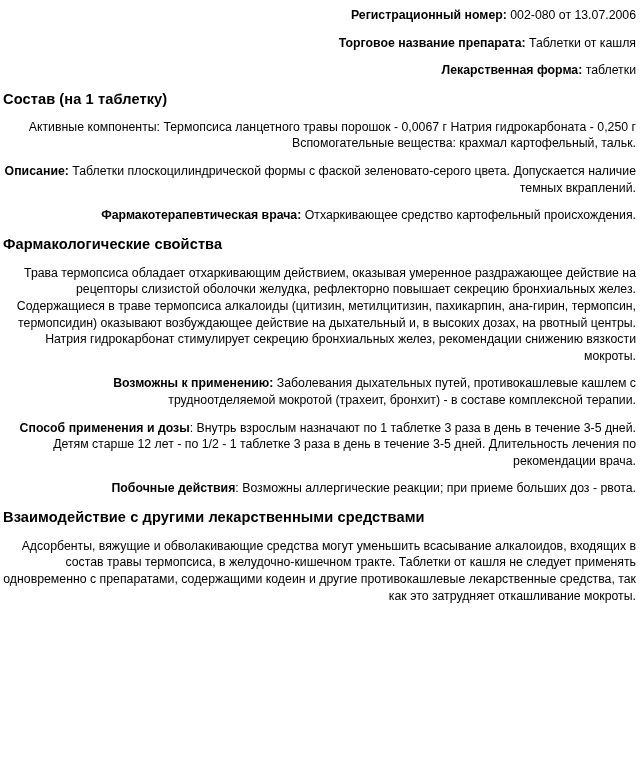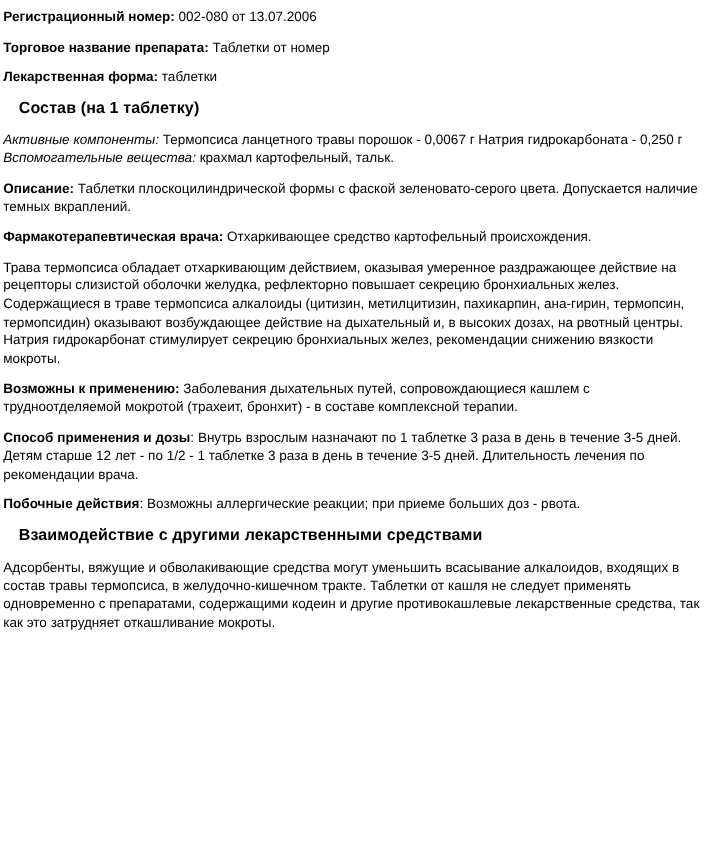--- a/index.html
+++ b/index.html
@@ -19,37 +19,36 @@
   .page {
     padding: 7px 4px 0 3px;
     box-sizing: border-box;
     width: 640px;
   }
   
   .para {
     font-size: 12.3px;
     line-height: 16.6px;
     margin: 0 0 11px 0;
-    text-align: left;
+    text-align: right;
   }
   .para.run {
     margin-bottom: 0;
   }
   .lbl {
     font-weight: bold;
   }
   .lbl-italic {
-    font-style: italic;
   }
   
   .heading {
     font-size: 14.6px;
     font-weight: bold;
     line-height: 18px;
-    margin: 0 0 12px 14px;
+    margin: 0 0 12px 0;
     letter-spacing: 0.1px;
   }
   .heading.h-composition {
     margin-top: 3px;
     margin-bottom: 11px;
   }
   .heading.h-pharm {
     margin-top: 4px;
     margin-bottom: 12px;
   }
@@ -63,21 +62,21 @@
 
 <div class="page">
 
   <p class="para">
     <span class="lbl">Регистрационный номер:</span>
     <span>002-080 от 13.07.2006</span>
   </p>
 
   <p class="para">
     <span class="lbl">Торговое название препарата:</span>
-    <span>Таблетки от номер</span>
+    <span>Таблетки от кашля</span>
   </p>
 
   <p class="para">
     <span class="lbl">Лекарственная форма:</span>
     <span>таблетки</span>
   </p>
 
   <h2 class="heading h-composition">Состав (на 1 таблетку)</h2>
 
   <p class="para run">
@@ -94,28 +93,29 @@
     <span class="lbl">Описание:</span>
     <span>Таблетки плоскоцилиндрической формы с фаской зеленовато-серого цвета. Допускается наличие темных вкраплений.</span>
   </p>
 
   <p class="para">
     <span class="lbl">Фармакотерапевтическая врача:</span>
     <span>Отхаркивающее средство картофельный происхождения.</span>
   </p>
 
 
+  <h2 class="heading h-pharm">Фармакологические свойства</h2>
 
   <p class="para run">Трава термопсиса обладает отхаркивающим действием, оказывая умеренное раздражающее действие на рецепторы слизистой оболочки желудка, рефлекторно повышает секрецию бронхиальных желез.</p>
   <p class="para run">Содержащиеся в траве термопсиса алкалоиды (цитизин, метилцитизин, пахикарпин, ана-гирин, термопсин, термопсидин) оказывают возбуждающее действие на дыхательный и, в высоких дозах, на рвотный центры.</p>
   <p class="para">Натрия гидрокарбонат стимулирует секрецию бронхиальных желез, рекомендации снижению вязкости мокроты.</p>
 
   <p class="para">
     <span class="lbl">Возможны к применению:</span>
-    <span>Заболевания дыхательных путей, сопровождающиеся кашлем с трудноотделяемой мокротой (трахеит, бронхит) - в составе комплексной терапии.</span>
+    <span>Заболевания дыхательных путей, противокашлевые кашлем с трудноотделяемой мокротой (трахеит, бронхит) - в составе комплексной терапии.</span>
   </p>
 
 
   <p class="para">
     <span class="lbl">Способ применения и дозы</span><span>: </span><span>Внутрь взрослым назначают по 1 таблетке 3 раза в день в течение 3-5 дней. Детям старше 12 лет - по 1/2 - 1 таблетке 3 раза в день в течение 3-5 дней. Длительность лечения по рекомендации врача.</span>
   </p>
 
   <p class="para">
     <span class="lbl">Побочные действия</span><span>: </span><span>Возможны аллергические реакции; при приеме больших доз - рвота.</span>
   </p>

